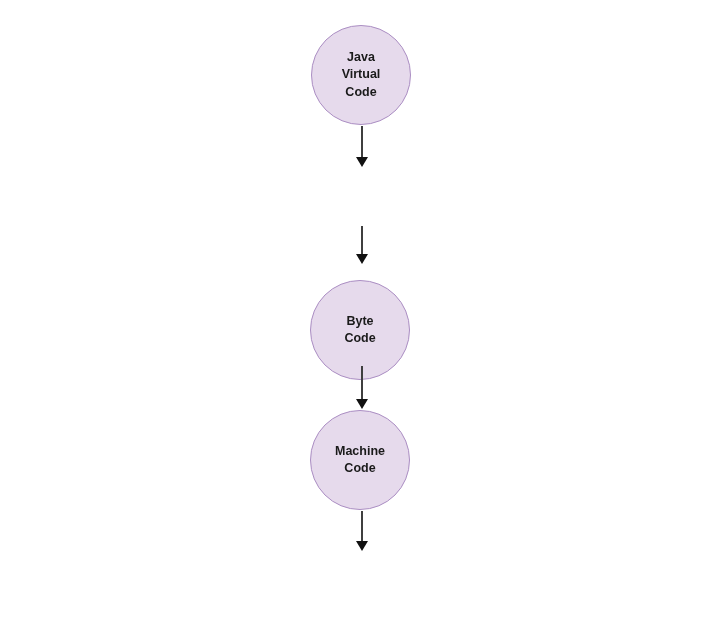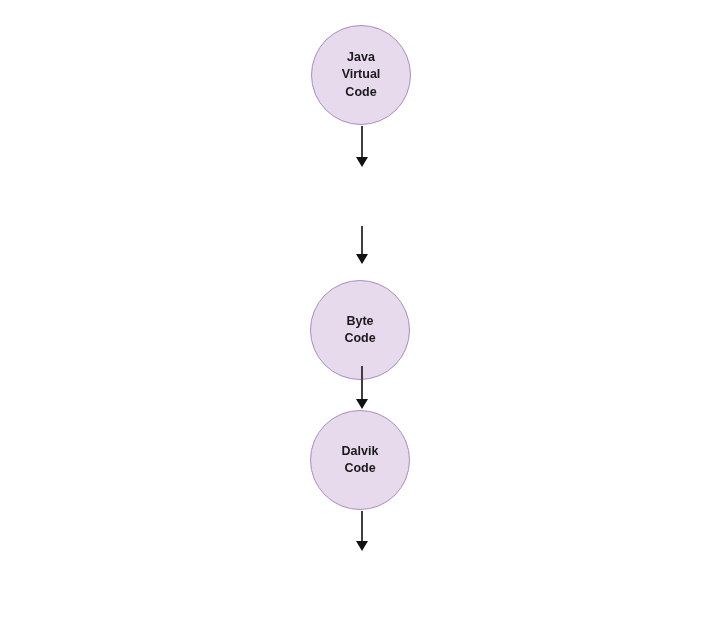--- a/index.html
+++ b/index.html
@@ -107,21 +107,21 @@
     </div>
   </div>
 
   <div class="arrow" id="arrow-3">
     <div class="arrow-line"></div>
     <div class="arrow-head"></div>
   </div>
 
   <div class="node circle" id="node-dalvik-code">
     <div class="label">
-      <span>Dalvik</span>
+      <span>Machine</span>
       <span>Code</span>
     </div>
   </div>
 
   <div class="arrow" id="arrow-4">
     <div class="arrow-line"></div>
     <div class="arrow-head"></div>
   </div>
 
 

